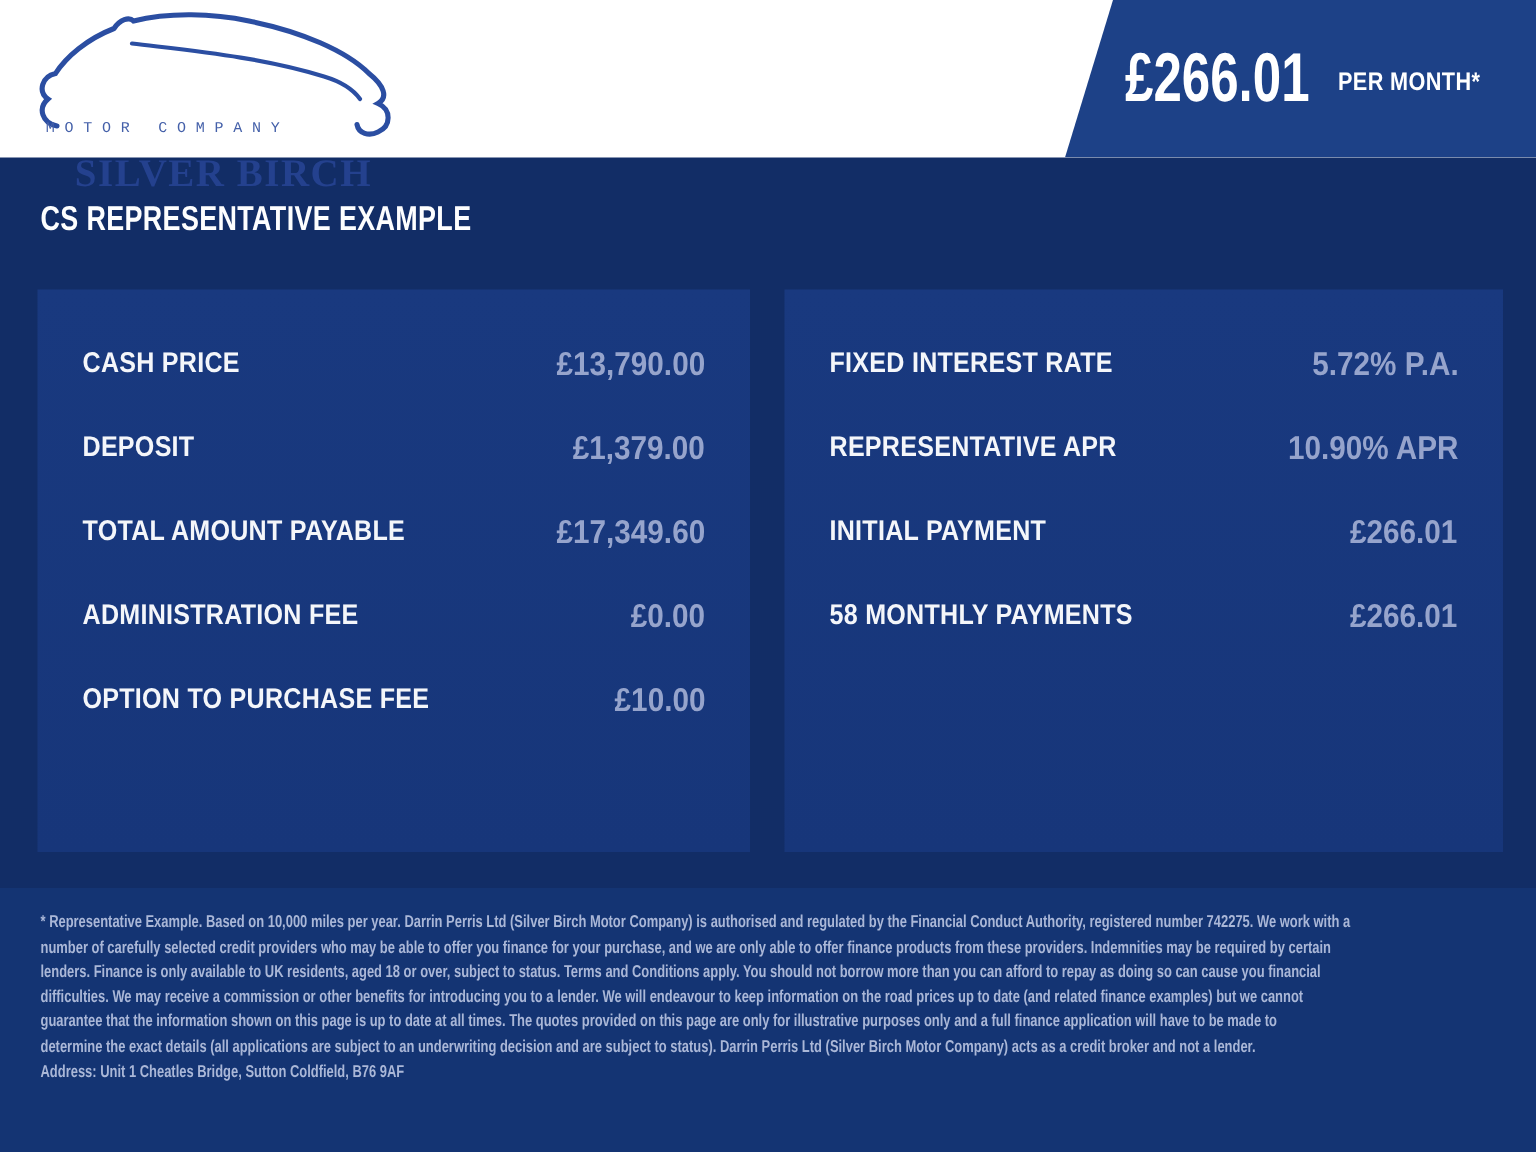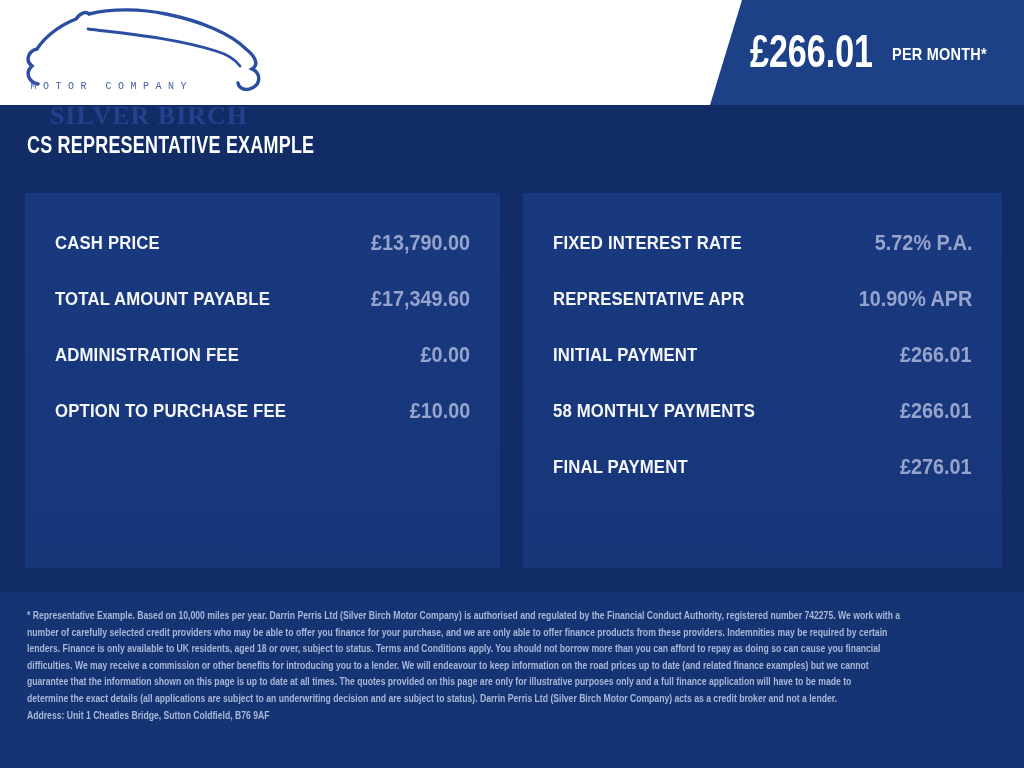--- a/index.html
+++ b/index.html
@@ -105,20 +105,24 @@
   </div>
 
   <div class="page-title">CS REPRESENTATIVE EXAMPLE</div>
 
   <div class="panel panel-left">
     <div class="row">
       <span class="lbl">CASH PRICE</span>
       <span class="val">£13,790.00</span>
     </div>
     <div class="row">
+      <span class="lbl">DEPOSIT</span>
+      <span class="val">£1,379.00</span>
+    </div>
+    <div class="row">
       <span class="lbl">TOTAL AMOUNT PAYABLE</span>
       <span class="val">£17,349.60</span>
     </div>
     <div class="row">
       <span class="lbl">ADMINISTRATION FEE</span>
       <span class="val">£0.00</span>
     </div>
     <div class="row">
       <span class="lbl">OPTION TO PURCHASE FEE</span>
       <span class="val">£10.00</span>
@@ -135,24 +139,20 @@
       <span class="val">10.90% APR</span>
     </div>
     <div class="row">
       <span class="lbl">INITIAL PAYMENT</span>
       <span class="val">£266.01</span>
     </div>
     <div class="row">
       <span class="lbl">58 MONTHLY PAYMENTS</span>
       <span class="val">£266.01</span>
     </div>
-    <div class="row">
-      <span class="lbl">FINAL PAYMENT</span>
-      <span class="val">£276.01</span>
-    </div>
   </div>
 
   <div class="footer">
     <div class="line">* Representative Example. Based on 10,000 miles per year. Darrin Perris Ltd (Silver Birch Motor Company) is authorised and regulated by the Financial Conduct Authority, registered number 742275. We work with a</div>
     <div class="line">number of carefully selected credit providers who may be able to offer you finance for your purchase, and we are only able to offer finance products from these providers. Indemnities may be required by certain</div>
     <div class="line">lenders. Finance is only available to UK residents, aged 18 or over, subject to status. Terms and Conditions apply. You should not borrow more than you can afford to repay as doing so can cause you financial</div>
     <div class="line">difficulties. We may receive a commission or other benefits for introducing you to a lender. We will endeavour to keep information on the road prices up to date (and related finance examples) but we cannot</div>
     <div class="line">guarantee that the information shown on this page is up to date at all times. The quotes provided on this page are only for illustrative purposes only and a full finance application will have to be made to</div>
     <div class="line">determine the exact details (all applications are subject to an underwriting decision and are subject to status). Darrin Perris Ltd (Silver Birch Motor Company) acts as a credit broker and not a lender.</div>
     <div class="line">Address: Unit 1 Cheatles Bridge, Sutton Coldfield, B76 9AF</div>

